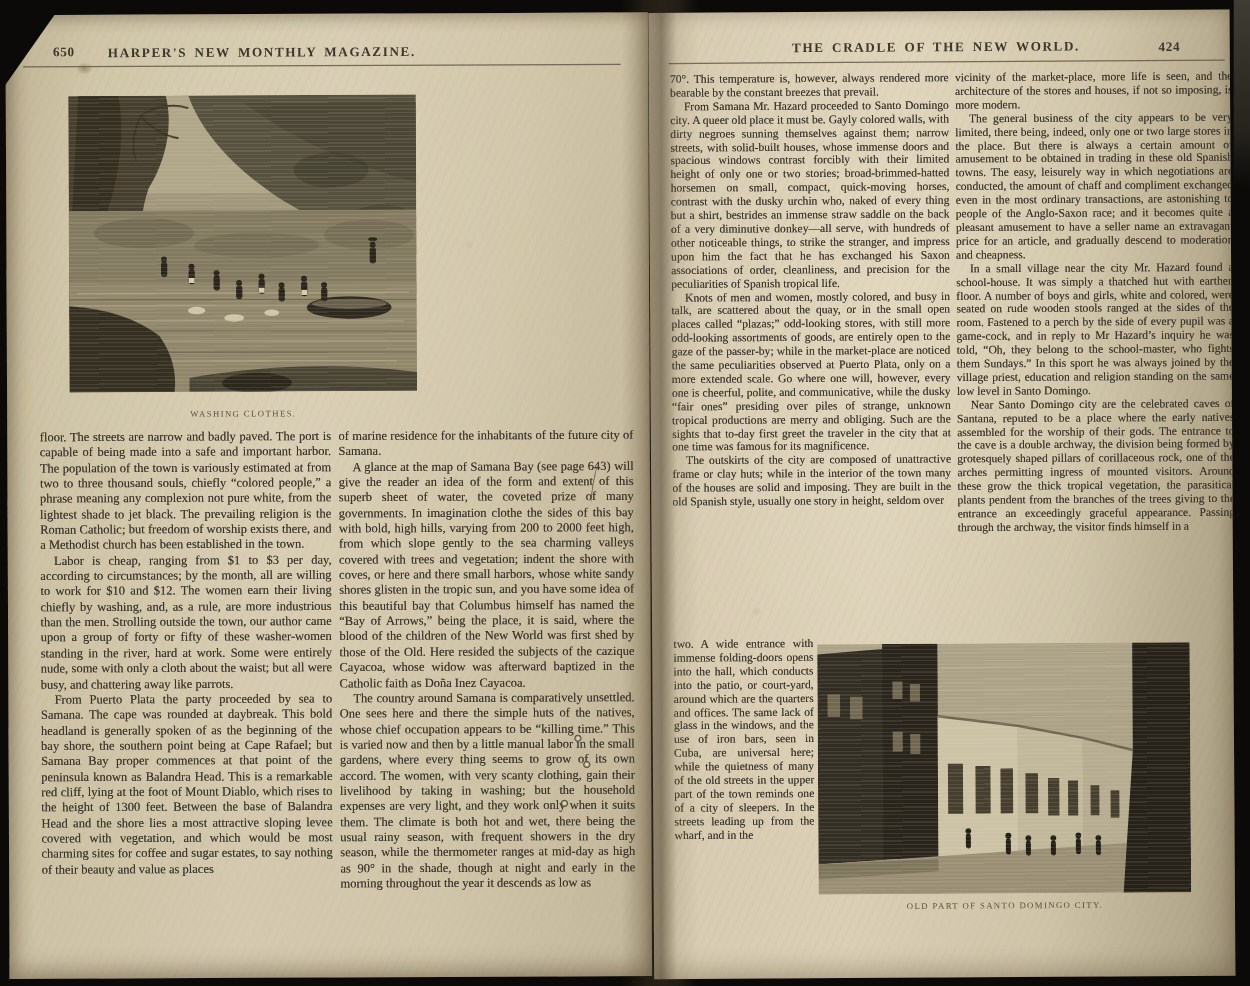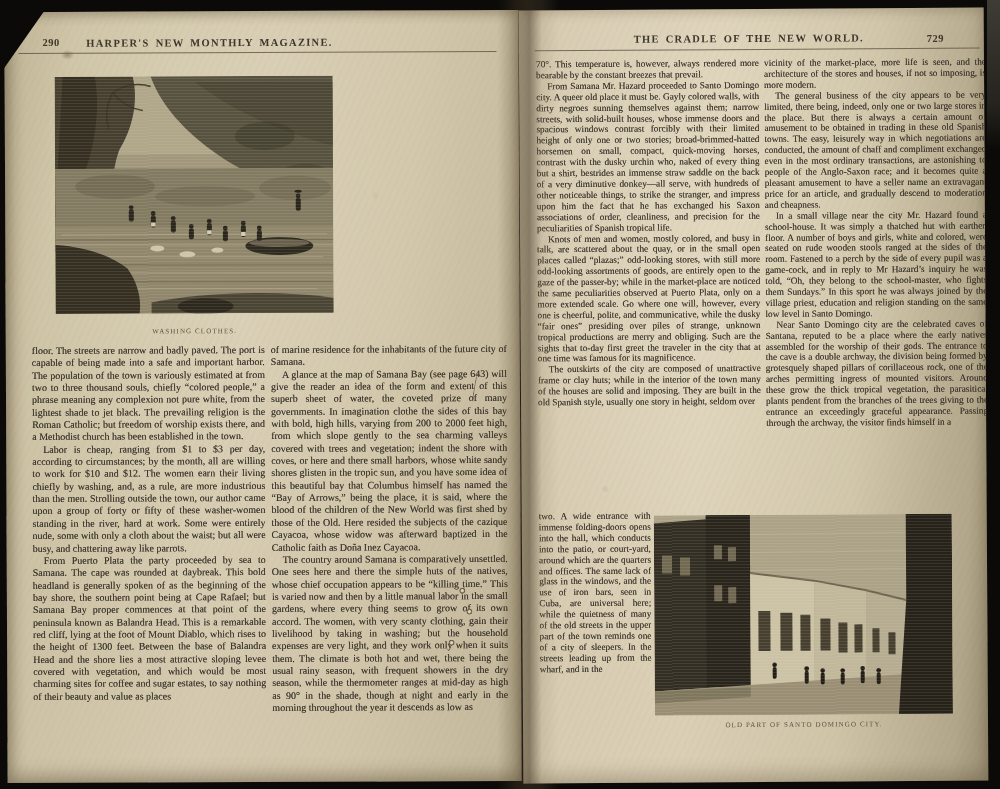--- a/index.html
+++ b/index.html
@@ -75,21 +75,21 @@
   .stain{width:14px;height:10px;background:radial-gradient(ellipse,rgba(92,78,52,.45),rgba(92,78,52,0) 70%);}
   .thread{
     position:absolute;width:3px;height:30px;border-left:1.6px solid #4a4232;
     border-radius:60% 40%;transform:rotate(9deg);opacity:.65;
   }
 </style>
 </head>
 <body>
 
 <div class="page" id="left-page">
-  <div class="pagenum" style="left:38px;top:25px;">290</div>
+  <div class="pagenum" style="left:38px;top:25px;">650</div>
   <div class="running-head" style="left:55px;top:26px;width:300px;">HARPER'S NEW MONTHLY MAGAZINE.</div>
   <div class="head-rule" style="left:14px;top:41px;width:478px;"></div>
 
   <div class="engraving" style="left:50px;top:65px;width:278px;height:237px;">
     <svg viewBox="0 0 278 237" preserveAspectRatio="none">
       <rect width="278" height="237" fill="#a1977c"></rect>
       <rect width="278" height="78" fill="#b0a689"></rect>
       <path d="M82,0 L278,0 L278,128 C235,118 196,100 168,82 C138,62 108,34 96,0 Z" fill="#57523f"></path>
       <path d="M140,6 L278,6 L278,70 C240,60 200,44 170,26 Z" fill="#4a4534" opacity=".8"></path>
       <ellipse cx="210" cy="60" rx="30" ry="14" fill="#3d3829" opacity=".55"></ellipse>
@@ -169,21 +169,21 @@
 
   <div class="blemish stain" style="left:56px;top:38px;"></div>
   <div class="blemish hole" style="left:452px;top:577px;"></div>
   <div class="blemish hole" style="left:459px;top:598px;"></div>
   <div class="blemish hole" style="left:441px;top:629px;"></div>
   <div class="thread" style="left:468px;top:362px;"></div>
 </div>
 
 <div class="page" id="right-page">
   <div class="running-head" style="left:80px;top:24px;width:300px;">THE CRADLE OF THE NEW WORLD.</div>
-  <div class="pagenum" style="left:408px;top:25px;width:45px;">729</div>
+  <div class="pagenum" style="left:408px;top:25px;width:45px;">424</div>
   <div class="head-rule" style="left:16px;top:40px;width:445px;"></div>
 
   <div class="body-text" style="left:17px;top:49px;width:223px;height:452px;">
     <p class="cont">70°. This temperature is, however, always rendered more bearable by the constant breezes that prevail.</p>
     <p>From Samana Mr. Hazard proceeded to Santo Domingo city. A queer old place it must be. Gayly colored walls, with dirty negroes sunning themselves against them; narrow streets, with solid-built houses, whose immense doors and spacious windows contrast forcibly with their limited height of only one or two stories; broad-brimmed-hatted horsemen on small, compact, quick-moving horses, contrast with the dusky urchin who, naked of every thing but a shirt, bestrides an immense straw saddle on the back of a very diminutive donkey—all serve, with hundreds of other noticeable things, to strike the stranger, and impress upon him the fact that he has exchanged his Saxon associations of order, cleanliness, and precision for the peculiarities of Spanish tropical life.</p>
     <p>Knots of men and women, mostly colored, and busy in talk, are scattered about the quay, or in the small open places called “plazas;” odd-looking stores, with still more odd-looking assortments of goods, are entirely open to the gaze of the passer-by; while in the market-place are noticed the same peculiarities observed at Puerto Plata, only on a more extended scale. Go where one will, however, every one is cheerful, polite, and communicative, while the dusky “fair ones” presiding over piles of strange, unknown tropical productions are merry and obliging. Such are the sights that to-day first greet the traveler in the city that at one time was famous for its magnificence.</p>
     <p>The outskirts of the city are composed of unattractive frame or clay huts; while in the interior of the town many of the houses are solid and imposing. They are built in the old Spanish style, usually one story in height, seldom over</p>
   </div>
   <div class="body-text" style="left:17px;top:501px;width:112px;height:240px;">
     <p class="cont">two. A wide entrance with immense folding-doors opens into the hall, which conducts into the patio, or court-yard, around which are the quarters and offices. The same lack of glass in the windows, and the use of iron bars, seen in Cuba, are universal here; while the quietness of many of the old streets in the upper part of the town reminds one of a city of sleepers. In the streets leading up from the wharf, and in the</p>

